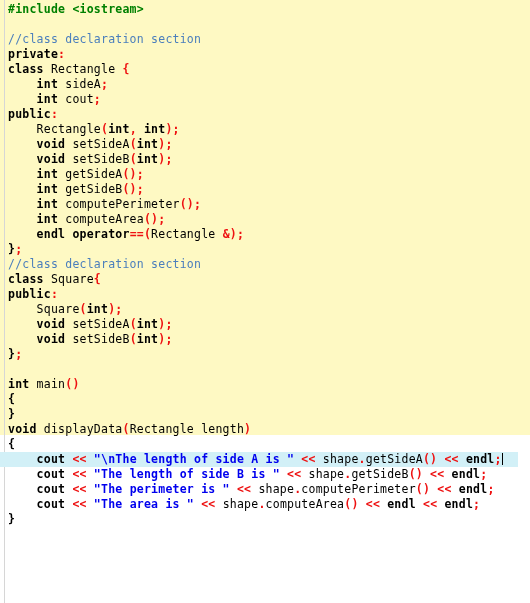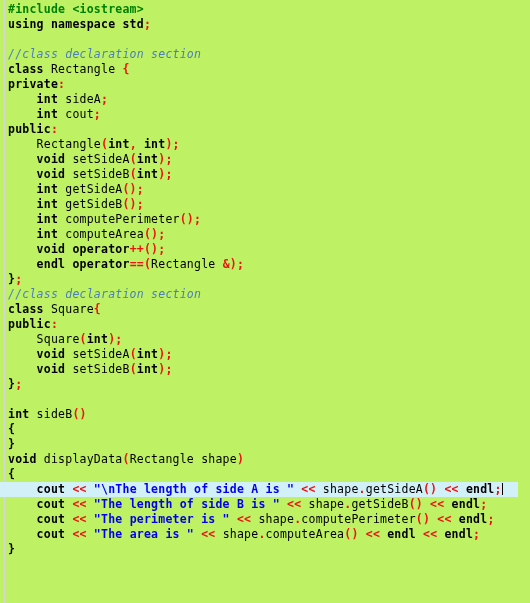--- a/index.html
+++ b/index.html
@@ -10,22 +10,22 @@
   }
   body {
     width: 530px;
     height: 603px;
     overflow: hidden;
     font-family: "DejaVu Sans Mono", "Liberation Mono", monospace;
   }
   #editor {
     position: relative;
     width: 530px;
-    height: 603px;
-    background: #bef264;
+    height: 435px;
+    background: #fef9c3;
     box-sizing: border-box;
     padding: 2px 12px 0 0;
   }
   
   #gutter-rule {
     position: absolute;
     left: 4px;
     top: 0;
     width: 1px;
     height: 603px;
@@ -39,71 +39,69 @@
     white-space: pre;
     padding-left: 8px;
     letter-spacing: 0.02em;
     color: #000000;
   }
   .code-line.current {
     background: #d2f0f7;
   }
   
   .t-pre   { color: #008000; font-weight: bold; }
-  .t-cmt   { color: #4a7ebc; font-style: italic; }
+  .t-cmt   { color: #4a7ebc; }
   .t-kw    { color: #000000; font-weight: bold; }
   .t-pun   { color: #ee1111; font-weight: bold; }
   .t-str   { color: #0000ee; font-weight: bold; }
   .t-id    { color: #000000; font-weight: normal; }
   .caret {
     display: inline-block;
     width: 1px;
     height: 12px;
     background: #000000;
     vertical-align: -2px;
     margin-left: 0px;
   }
 </style>
 </head>
 <body>
 
 <div id="editor">
   <div id="gutter-rule"></div>
   <div id="code-body">
       <div class="code-line"><span class="t-pre">#include &lt;iostream&gt;</span></div>
-      <div class="code-line"><span class="t-kw">using namespace std</span><span class="t-pun">;</span></div>
       <div class="code-line">&nbsp;</div>
       <div class="code-line"><span class="t-cmt">//class declaration section</span></div>
+      <div class="code-line"><span class="t-kw">private</span><span class="t-pun">:</span></div>
       <div class="code-line"><span class="t-kw">class</span><span class="t-id"> Rectangle </span><span class="t-pun">{</span></div>
-      <div class="code-line"><span class="t-kw">private</span><span class="t-pun">:</span></div>
       <div class="code-line"><span class="t-kw">    int</span><span class="t-id"> sideA</span><span class="t-pun">;</span></div>
       <div class="code-line"><span class="t-kw">    int</span><span class="t-id"> cout</span><span class="t-pun">;</span></div>
       <div class="code-line"><span class="t-kw">public</span><span class="t-pun">:</span></div>
       <div class="code-line"><span class="t-id">    Rectangle</span><span class="t-pun">(</span><span class="t-kw">int</span><span class="t-pun">, </span><span class="t-kw">int</span><span class="t-pun">);</span></div>
       <div class="code-line"><span class="t-kw">    void</span><span class="t-id"> setSideA</span><span class="t-pun">(</span><span class="t-kw">int</span><span class="t-pun">);</span></div>
       <div class="code-line"><span class="t-kw">    void</span><span class="t-id"> setSideB</span><span class="t-pun">(</span><span class="t-kw">int</span><span class="t-pun">);</span></div>
       <div class="code-line"><span class="t-kw">    int</span><span class="t-id"> getSideA</span><span class="t-pun">();</span></div>
       <div class="code-line"><span class="t-kw">    int</span><span class="t-id"> getSideB</span><span class="t-pun">();</span></div>
       <div class="code-line"><span class="t-kw">    int</span><span class="t-id"> computePerimeter</span><span class="t-pun">();</span></div>
       <div class="code-line"><span class="t-kw">    int</span><span class="t-id"> computeArea</span><span class="t-pun">();</span></div>
-      <div class="code-line"><span class="t-kw">    void operator</span><span class="t-pun">++();</span></div>
       <div class="code-line"><span class="t-kw">    endl operator</span><span class="t-pun">==(</span><span class="t-id">Rectangle </span><span class="t-pun">&amp;);</span></div>
       <div class="code-line"><span class="t-kw">}</span><span class="t-pun">;</span></div>
       <div class="code-line"><span class="t-cmt">//class declaration section</span></div>
       <div class="code-line"><span class="t-kw">class</span><span class="t-id"> Square</span><span class="t-pun">{</span></div>
       <div class="code-line"><span class="t-kw">public</span><span class="t-pun">:</span></div>
       <div class="code-line"><span class="t-id">    Square</span><span class="t-pun">(</span><span class="t-kw">int</span><span class="t-pun">);</span></div>
       <div class="code-line"><span class="t-kw">    void</span><span class="t-id"> setSideA</span><span class="t-pun">(</span><span class="t-kw">int</span><span class="t-pun">);</span></div>
       <div class="code-line"><span class="t-kw">    void</span><span class="t-id"> setSideB</span><span class="t-pun">(</span><span class="t-kw">int</span><span class="t-pun">);</span></div>
       <div class="code-line"><span class="t-kw">}</span><span class="t-pun">;</span></div>
       <div class="code-line">&nbsp;</div>
-      <div class="code-line"><span class="t-kw">int</span><span class="t-id"> sideB</span><span class="t-pun">()</span></div>
+      <div class="code-line"><span class="t-kw">int</span><span class="t-id"> main</span><span class="t-pun">()</span></div>
       <div class="code-line"><span class="t-kw">{</span></div>
       <div class="code-line"><span class="t-kw">}</span></div>
-      <div class="code-line"><span class="t-kw">void</span><span class="t-id"> displayData</span><span class="t-pun">(</span><span class="t-id">Rectangle shape</span><span class="t-pun">)</span></div>
+      <div class="code-line"><span class="t-kw">void</span><span class="t-id"> displayData</span><span class="t-pun">(</span><span class="t-id">Rectangle length</span><span class="t-pun">)</span></div>
       <div class="code-line"><span class="t-kw">{</span></div>
       <div class="code-line current"><span class="t-kw">    cout</span><span class="t-pun"> &lt;&lt; </span><span class="t-str">"\nThe length of side A is "</span><span class="t-pun"> &lt;&lt; </span><span class="t-id">shape</span><span class="t-pun">.</span><span class="t-id">getSideA</span><span class="t-pun">()</span><span class="t-pun"> &lt;&lt; </span><span class="t-kw">endl</span><span class="t-pun">;</span><span class="caret"></span></div>
       <div class="code-line"><span class="t-kw">    cout</span><span class="t-pun"> &lt;&lt; </span><span class="t-str">"The length of side B is "</span><span class="t-pun"> &lt;&lt; </span><span class="t-id">shape</span><span class="t-pun">.</span><span class="t-id">getSideB</span><span class="t-pun">()</span><span class="t-pun"> &lt;&lt; </span><span class="t-kw">endl</span><span class="t-pun">;</span></div>
       <div class="code-line"><span class="t-kw">    cout</span><span class="t-pun"> &lt;&lt; </span><span class="t-str">"The perimeter is "</span><span class="t-pun"> &lt;&lt; </span><span class="t-id">shape</span><span class="t-pun">.</span><span class="t-id">computePerimeter</span><span class="t-pun">()</span><span class="t-pun"> &lt;&lt; </span><span class="t-kw">endl</span><span class="t-pun">;</span></div>
       <div class="code-line"><span class="t-kw">    cout</span><span class="t-pun"> &lt;&lt; </span><span class="t-str">"The area is "</span><span class="t-pun"> &lt;&lt; </span><span class="t-id">shape</span><span class="t-pun">.</span><span class="t-id">computeArea</span><span class="t-pun">()</span><span class="t-pun"> &lt;&lt; </span><span class="t-kw">endl</span><span class="t-pun"> &lt;&lt; </span><span class="t-kw">endl</span><span class="t-pun">;</span></div>
       <div class="code-line"><span class="t-kw">}</span></div>
     </div>
 </div>
 
 </body></html>

